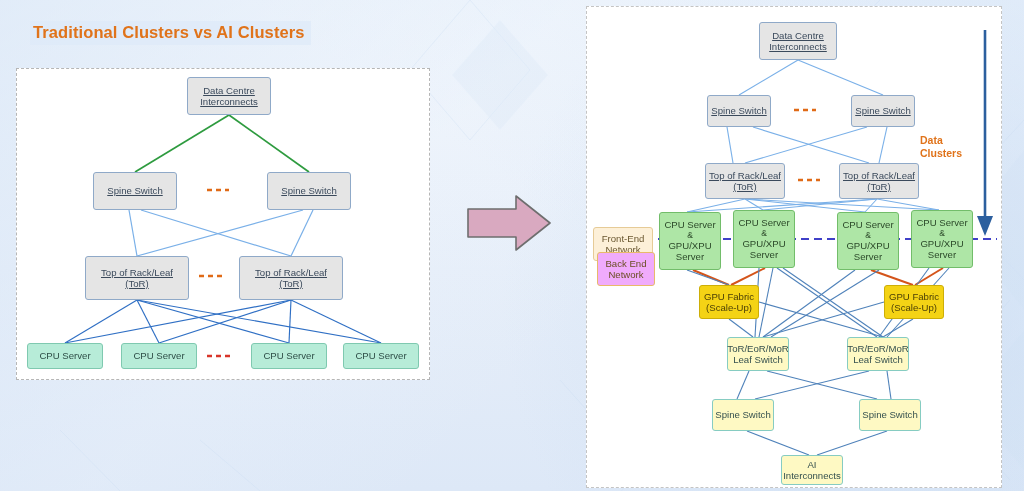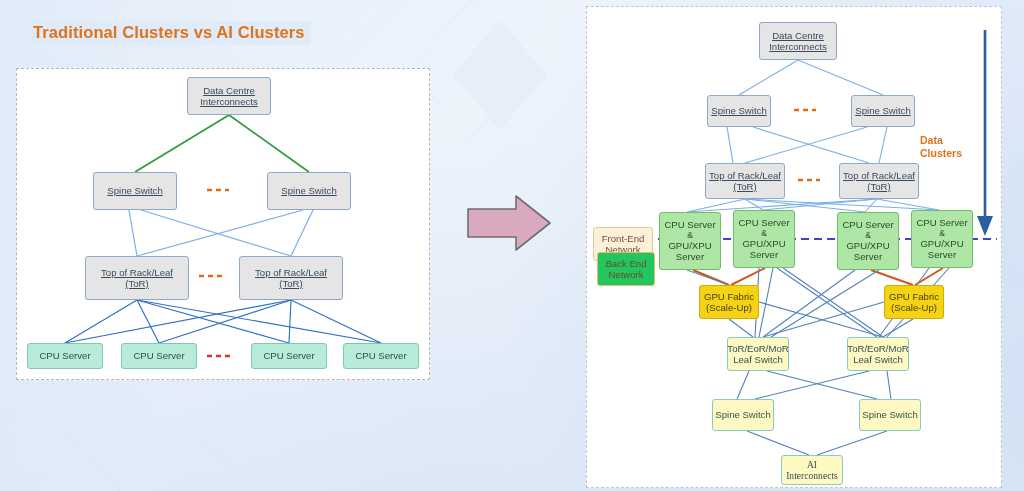--- a/index.html
+++ b/index.html
@@ -67,21 +67,21 @@
     background:#eaf1fb;
     white-space:pre-line;
     padding:1px 2px;
   }
   .node.blue   {background:#e5e5e5;border-color:#8fa9c8;color:#3b4a5c;text-decoration:underline;}
   .node.teal   {background:#b7ecd8;border-color:#7fc9b0;color:#2f4f48;}
   .node.mint   {background:#fef9c3;border-color:#86ccc2;color:#36514f;}
   .node.green  {background:#aee6a6;border-color:#72bd6a;color:#2c4a2a;}
   .node.yellow {background:#f4d315;border-color:#cdae07;color:#4a3f06;font-weight:normal;justify-content:center;}
   .node.cream  {background:#fdf0d8;border-color:#e6cb97;color:#6a5730;}
-  .node.peach  {background:#22c55e;border-color:#e8b96a;color:#6a4e23;}
+  .node.peach  {background:#f0abfc;border-color:#e8b96a;color:#6a4e23;}
 
   .node .ln{display:block;}
   .node .amp{display:block;font-size:8.6px;line-height:9px;}
 
   
   #transition-arrow{
     position:absolute;left:466px;top:193px;width:86px;height:60px;z-index:5;
   }
   
   #ingestion-label{
@@ -247,21 +247,21 @@
       <div class="node green" style="left: 72px; top: 205px; width: 62px; height: 58px;"><div><span class="ln">CPU Server</span><span class="amp">&amp;</span><span class="ln">GPU/XPU</span><span class="ln">Server</span></div></div>
       <div class="node green" style="left: 146px; top: 203px; width: 62px; height: 58px;"><div><span class="ln">CPU Server</span><span class="amp">&amp;</span><span class="ln">GPU/XPU</span><span class="ln">Server</span></div></div>
       <div class="node green" style="left: 250px; top: 205px; width: 62px; height: 58px;"><div><span class="ln">CPU Server</span><span class="amp">&amp;</span><span class="ln">GPU/XPU</span><span class="ln">Server</span></div></div>
       <div class="node green" style="left: 324px; top: 203px; width: 62px; height: 58px;"><div><span class="ln">CPU Server</span><span class="amp">&amp;</span><span class="ln">GPU/XPU</span><span class="ln">Server</span></div></div>
       <div class="node yellow" style="left: 112px; top: 278px; width: 60px; height: 34px;"><div><span class="ln">GPU Fabric</span><span class="ln">(Scale-Up)</span></div></div>
       <div class="node yellow" style="left: 297px; top: 278px; width: 60px; height: 34px;"><div><span class="ln">GPU Fabric</span><span class="ln">(Scale-Up)</span></div></div>
       <div class="node mint" style="left: 140px; top: 330px; width: 62px; height: 34px;"><div><span class="ln">ToR/EoR/MoR</span><span class="ln">Leaf Switch</span></div></div>
       <div class="node mint" style="left: 260px; top: 330px; width: 62px; height: 34px;"><div><span class="ln">ToR/EoR/MoR</span><span class="ln">Leaf Switch</span></div></div>
       <div class="node mint" style="left: 125px; top: 392px; width: 62px; height: 32px;"><div><span class="ln">Spine Switch</span></div></div>
       <div class="node mint" style="left: 272px; top: 392px; width: 62px; height: 32px;"><div><span class="ln">Spine Switch</span></div></div>
-      <div class="node mint" style="left: 194px; top: 448px; width: 62px; height: 30px; font-family: Liberation Serif, serif;"><div><span class="ln">AI</span><span class="ln">Interconnects</span></div></div>
+      <div class="node mint" style="left: 194px; top: 448px; width: 62px; height: 30px;"><div><span class="ln">AI</span><span class="ln">Interconnects</span></div></div>
     </div>
 </div>
 
 <div id="ingestion-label">
   <span>Data</span><br>
   <span>Clusters</span>
 </div>
 <svg id="ingestion-arrow" viewBox="0 0 26 212">
   <line x1="13" y1="2" x2="13" y2="192" stroke="#2c5f9e" stroke-width="2.6"></line>
   <polygon points="13,208 5,188 21,188" fill="#2c5f9e"></polygon>

